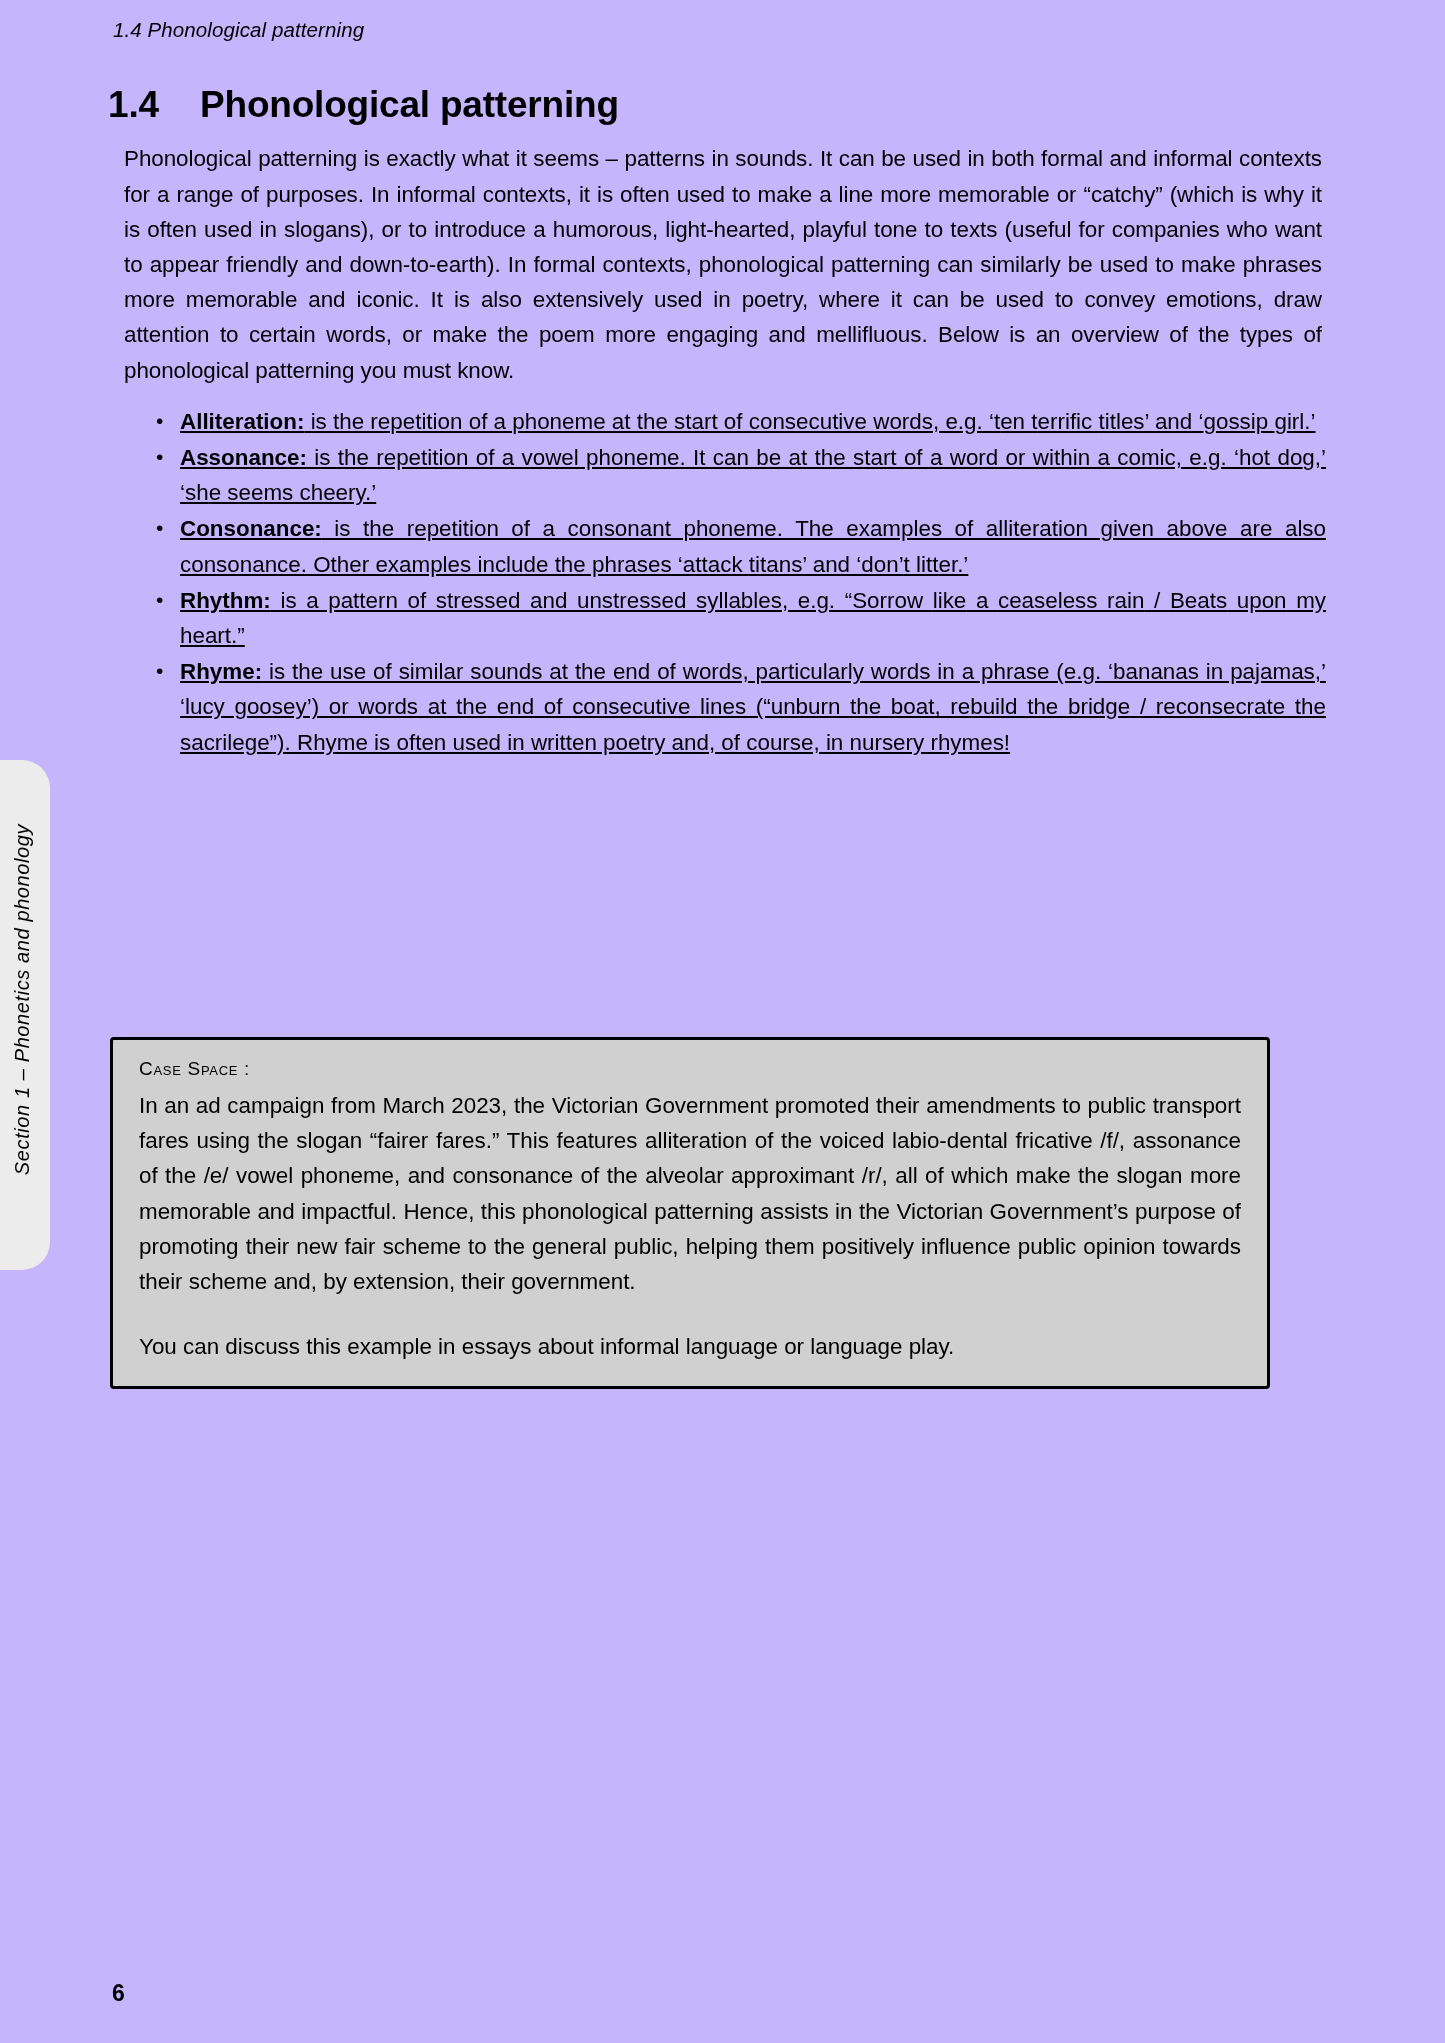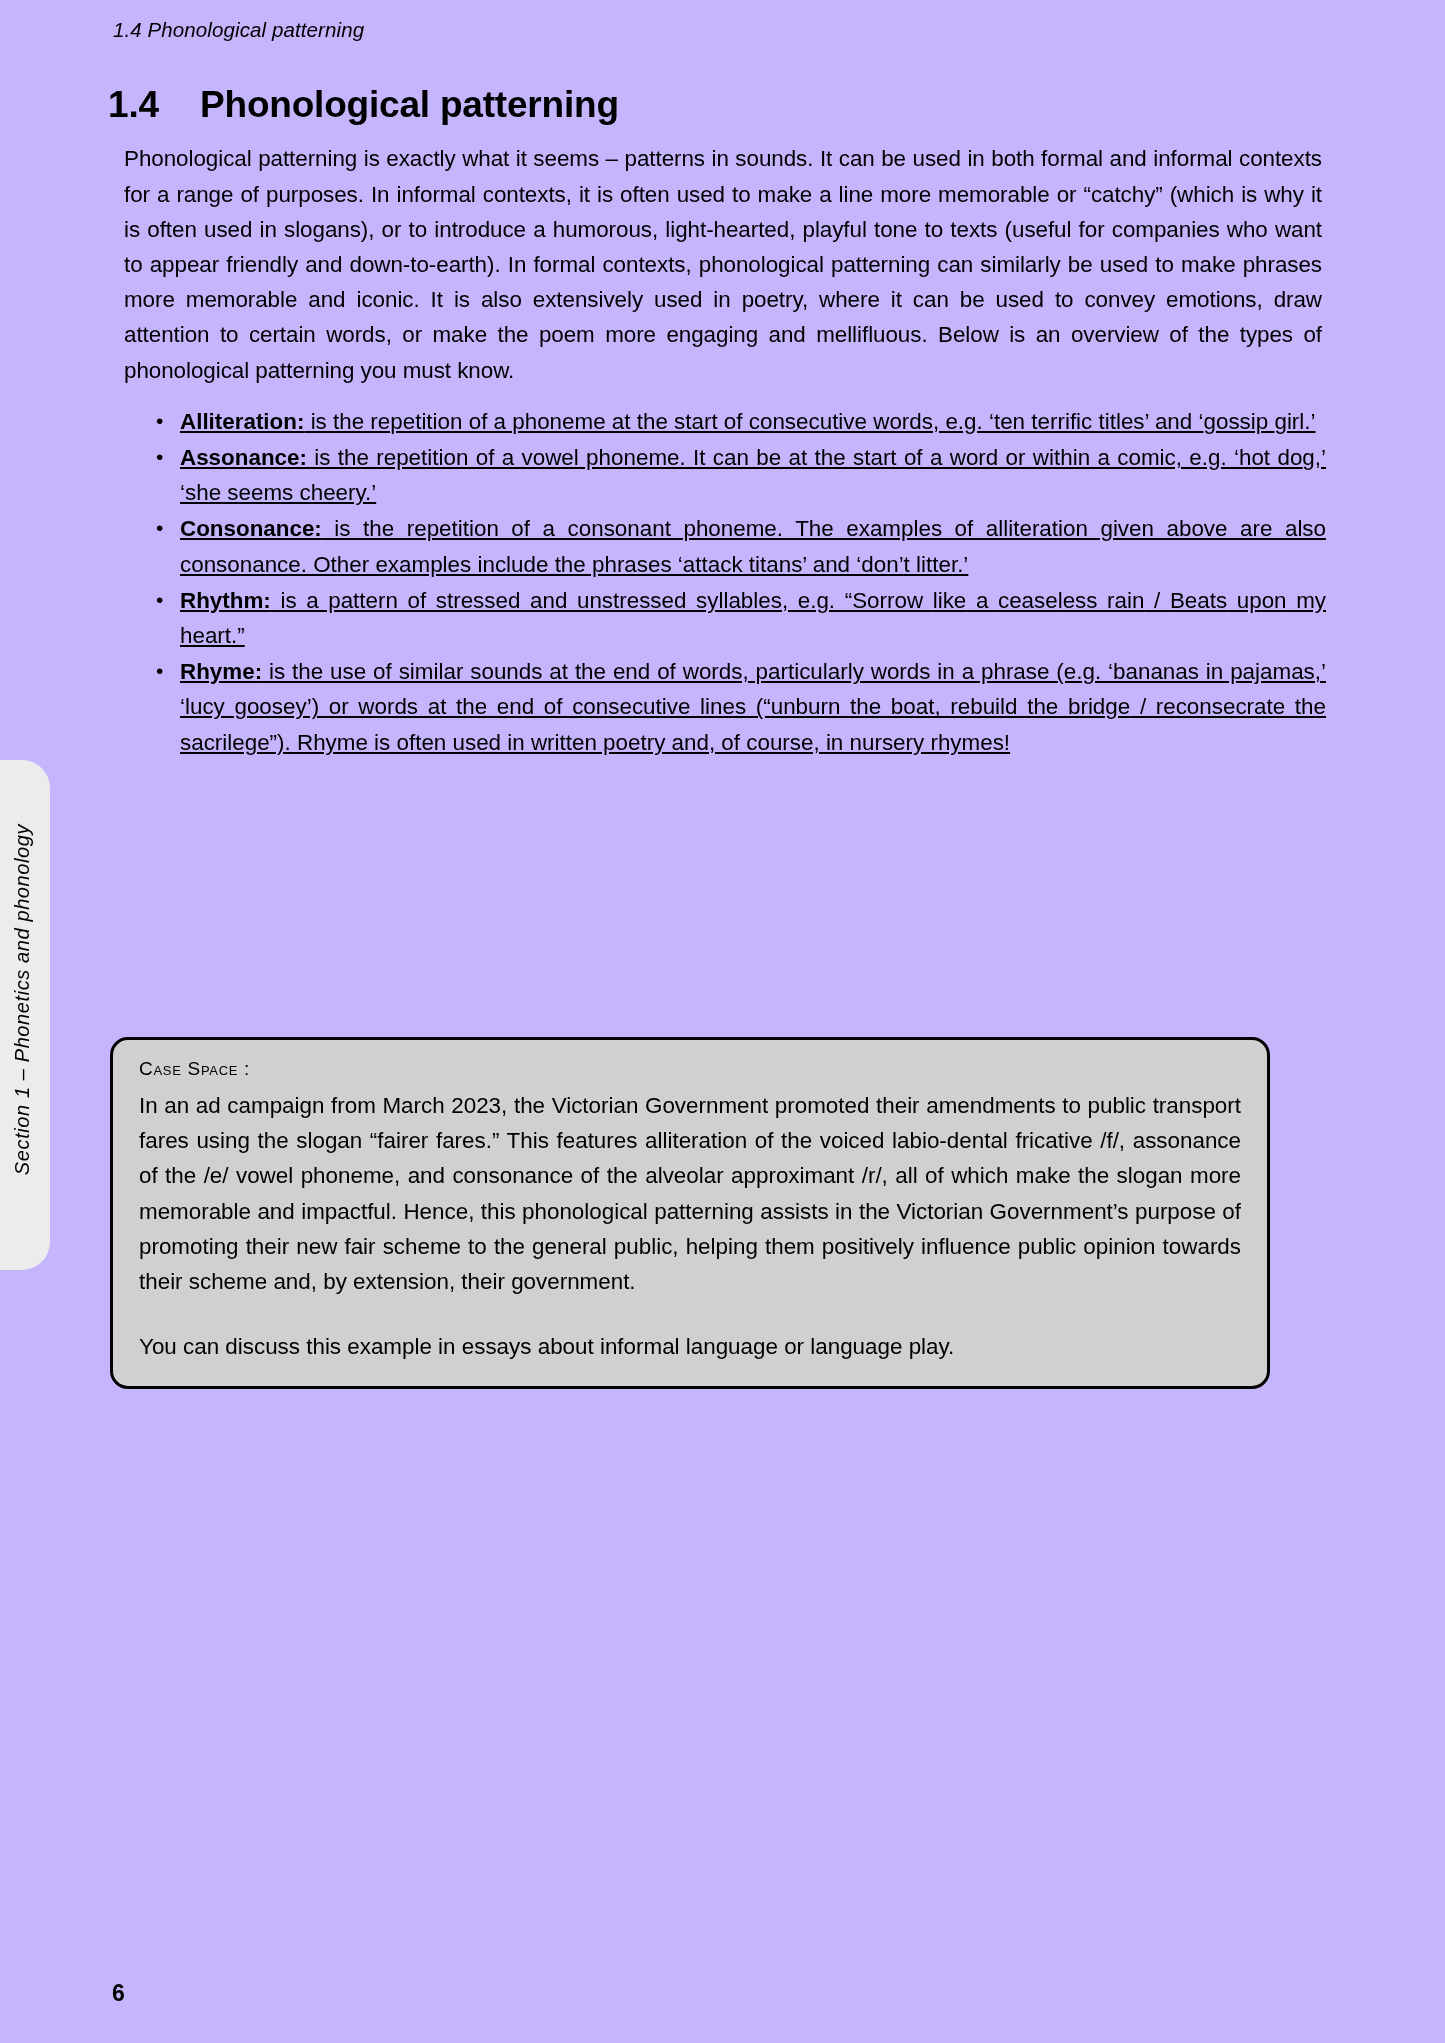--- a/index.html
+++ b/index.html
@@ -113,21 +113,21 @@
 
   
   .case-box {
     position: absolute;
     left: 110px;
     top: 1037px;
     width: 1160px;
     box-sizing: border-box;
     background: #d0d0d0;
     border: 3px solid #000;
-    border-radius: 18px;
+    border-radius: 4px;
     padding: 18px 26px 22px 26px;
   }
   .case-label {
     font-size: 19px;
     font-variant: small-caps;
     letter-spacing: 0.7px;
     margin: 0 0 8px 0;
   }
   .case-box p.case-text {
     margin: 0;

